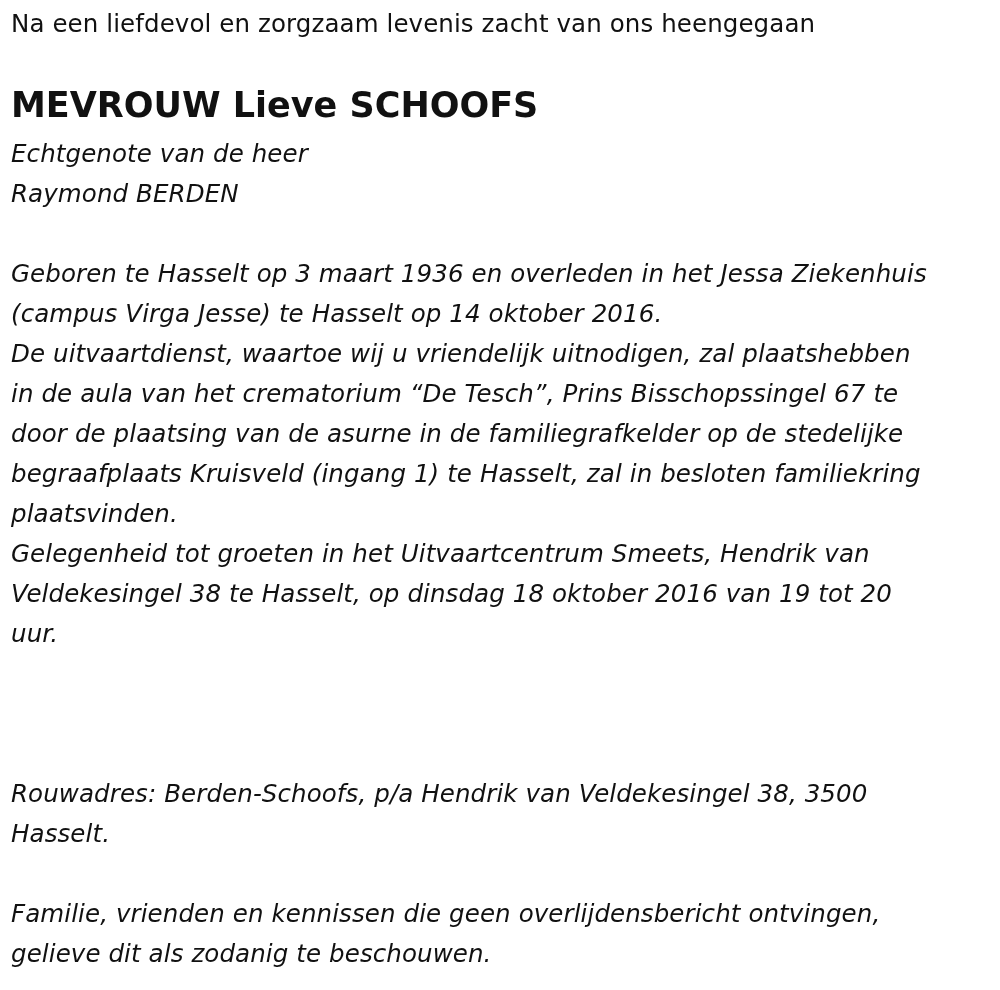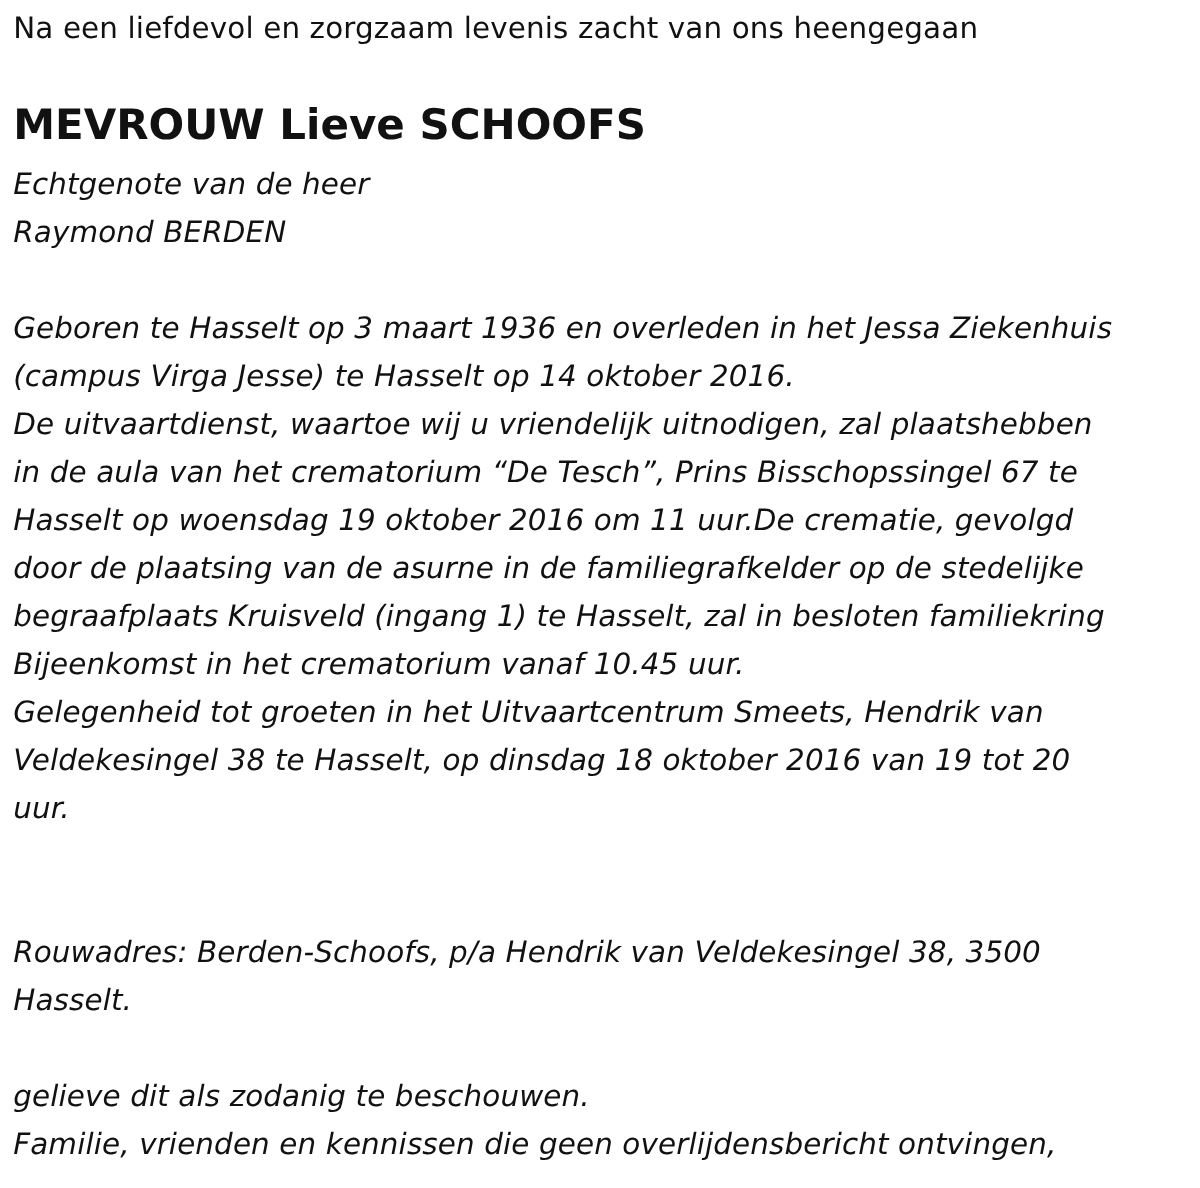--- a/index.html
+++ b/index.html
@@ -60,32 +60,31 @@
   <div class="block sub">
     <div class="line">Echtgenote van de heer</div>
     <div class="line">Raymond BERDEN</div>
   </div>
 
   <div class="block body1">
     <div class="line">Geboren te Hasselt op 3 maart 1936 en overleden in het Jessa Ziekenhuis</div>
     <div class="line">(campus Virga Jesse) te Hasselt op 14 oktober 2016.</div>
     <div class="line">De uitvaartdienst, waartoe wij u vriendelijk uitnodigen, zal plaatshebben</div>
     <div class="line">in de aula van het crematorium “De Tesch”, Prins Bisschopssingel 67 te</div>
-    <div class="line">Hasselt op woensdag 19 oktober 2016 om 11 uur.De crematie, gevolgd</div>
     <div class="line">door de plaatsing van de asurne in de familiegrafkelder op de stedelijke</div>
     <div class="line">begraafplaats Kruisveld (ingang 1) te Hasselt, zal in besloten familiekring</div>
-    <div class="line">Bijeenkomst in het crematorium vanaf 10.45 uur.</div>
+    <div class="line">plaatsvinden.</div>
     <div class="line">Gelegenheid tot groeten in het Uitvaartcentrum Smeets, Hendrik van</div>
     <div class="line">Veldekesingel 38 te Hasselt, op dinsdag 18 oktober 2016 van 19 tot 20</div>
     <div class="line">uur.</div>
   </div>
 
   <div class="block addr">
     <div class="line">Rouwadres: Berden-Schoofs, p/a Hendrik van Veldekesingel 38, 3500</div>
     <div class="line">Hasselt.</div>
   </div>
 
   <div class="block closing">
+    <div class="line">Familie, vrienden en kennissen die geen overlijdensbericht ontvingen,</div>
     <div class="line">gelieve dit als zodanig te beschouwen.</div>
-    <div class="line">Familie, vrienden en kennissen die geen overlijdensbericht ontvingen,</div>
   </div>
 
 </div>
 
 </body></html>

